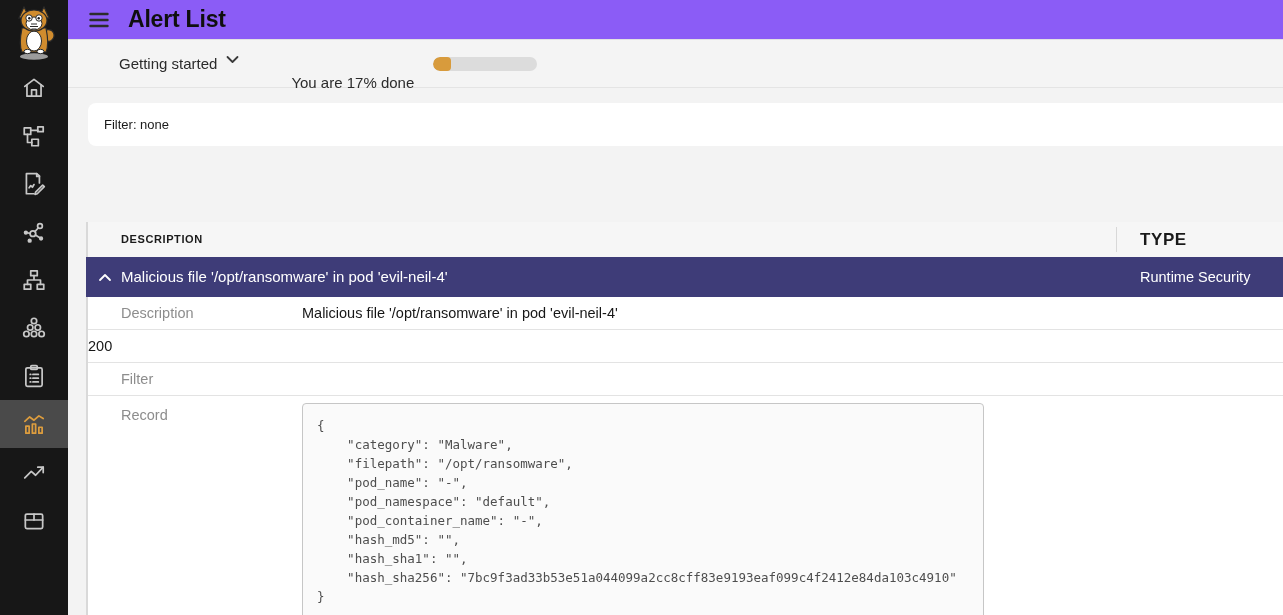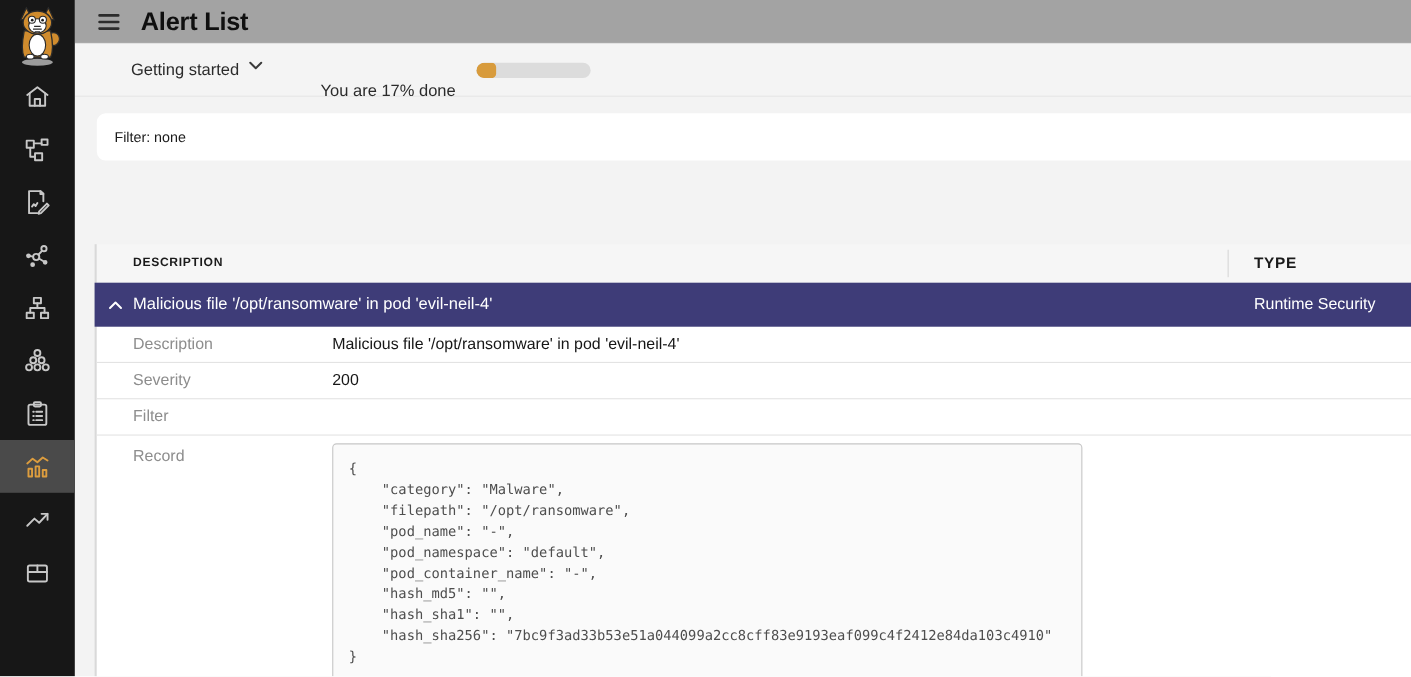--- a/index.html
+++ b/index.html
@@ -18,21 +18,21 @@
   .nav-item {
     width:68px; height:48px; display:flex; align-items:center; justify-content:center;
     cursor:pointer;
   }
   .nav-item svg { stroke:#c7c7c7; fill:none; stroke-width:1.6; stroke-linecap:round; stroke-linejoin:round; }
   .nav-item.active { background:#4a4a4a; }
   .nav-item.active svg { stroke:#DD9D3E; }
   
   .main { position:absolute; left:68px; top:0; right:0; height:615px; }
   .topbar {
-    height:40px; background:#a3a3a3; border-bottom:1px solid #e2e2e2;
+    height:40px; background:#8b5cf6; border-bottom:1px solid #e2e2e2;
     display:flex; align-items:center; padding-left:15px;
   }
   .hamburger { background:none; border:none; cursor:pointer; display:flex; align-items:center; padding:4px; }
   .page-title { margin-left:13px; font-size:23px; font-weight:800; color:#0f0f0f; letter-spacing:-0.2px; }
   .gs-strip {
     height:48px; background:#f4f4f4; border-bottom:1px solid #e4e4e4;
     display:flex; align-items:center; padding-left:51px;
   }
   .gs-toggle { display:flex; align-items:flex-start; gap:9px; background:none; border:none; cursor:pointer;
     font-size:15px; color:#2b2b2b; font-family:inherit; }
@@ -57,21 +57,21 @@
   .thead {
     position:relative; height:35px; background:#f6f6f6;
   }
   .th-desc {
     position:absolute; left:33px; top:0; line-height:35px;
     font-size:11px; font-weight:700; letter-spacing:0.6px; color:#1a1a1a;
   }
   .th-divider { position:absolute; left:1028px; top:5px; bottom:5px; width:1px; background:#d8d8d8; }
   .th-type {
     position:absolute; left:1052px; top:0; line-height:35px;
-    font-size:14px; font-weight:700; letter-spacing:0.6px; color:#1a1a1a;
+    font-size:17px; font-weight:700; letter-spacing:0.6px; color:#1a1a1a;
   }
   .row-main {
     position:relative; height:40px; background:#3E3C78; color:#fff;
     margin-left:-2px; width:calc(100% + 2px); cursor:pointer;
   }
   .row-chevron { position:absolute; left:12px; top:0; height:40px; display:flex; align-items:center; }
   .row-desc { position:absolute; left:35px; top:0; line-height:40px; font-size:15px; }
   .row-type { position:absolute; left:1054px; top:0; line-height:40px; font-size:14.5px; }
   .row-details { background:#ffffff; }
   .detail-row { display:flex; height:33px; border-bottom:1px solid #e3e3e3; }
@@ -245,21 +245,20 @@
           <span class="row-desc">Malicious file '/opt/ransomware' in pod 'evil-neil-4'</span>
           <span class="row-type">Runtime Security</span>
         </div>
 
         <div class="row-details">
           <div class="detail-row">
             <span class="detail-label">Description</span>
             <span class="detail-value">Malicious file '/opt/ransomware' in pod 'evil-neil-4'</span>
           </div>
           <div class="detail-row">
-            <span class="detail-label">Severity</span>
             <span class="detail-value">200</span>
           </div>
           <div class="detail-row">
             <span class="detail-label">Filter</span>
           </div>
           <div class="detail-row record">
             <span class="detail-label">Record</span>
             <pre class="record-pre">{
     "category": "Malware",
     "filepath": "/opt/ransomware",

